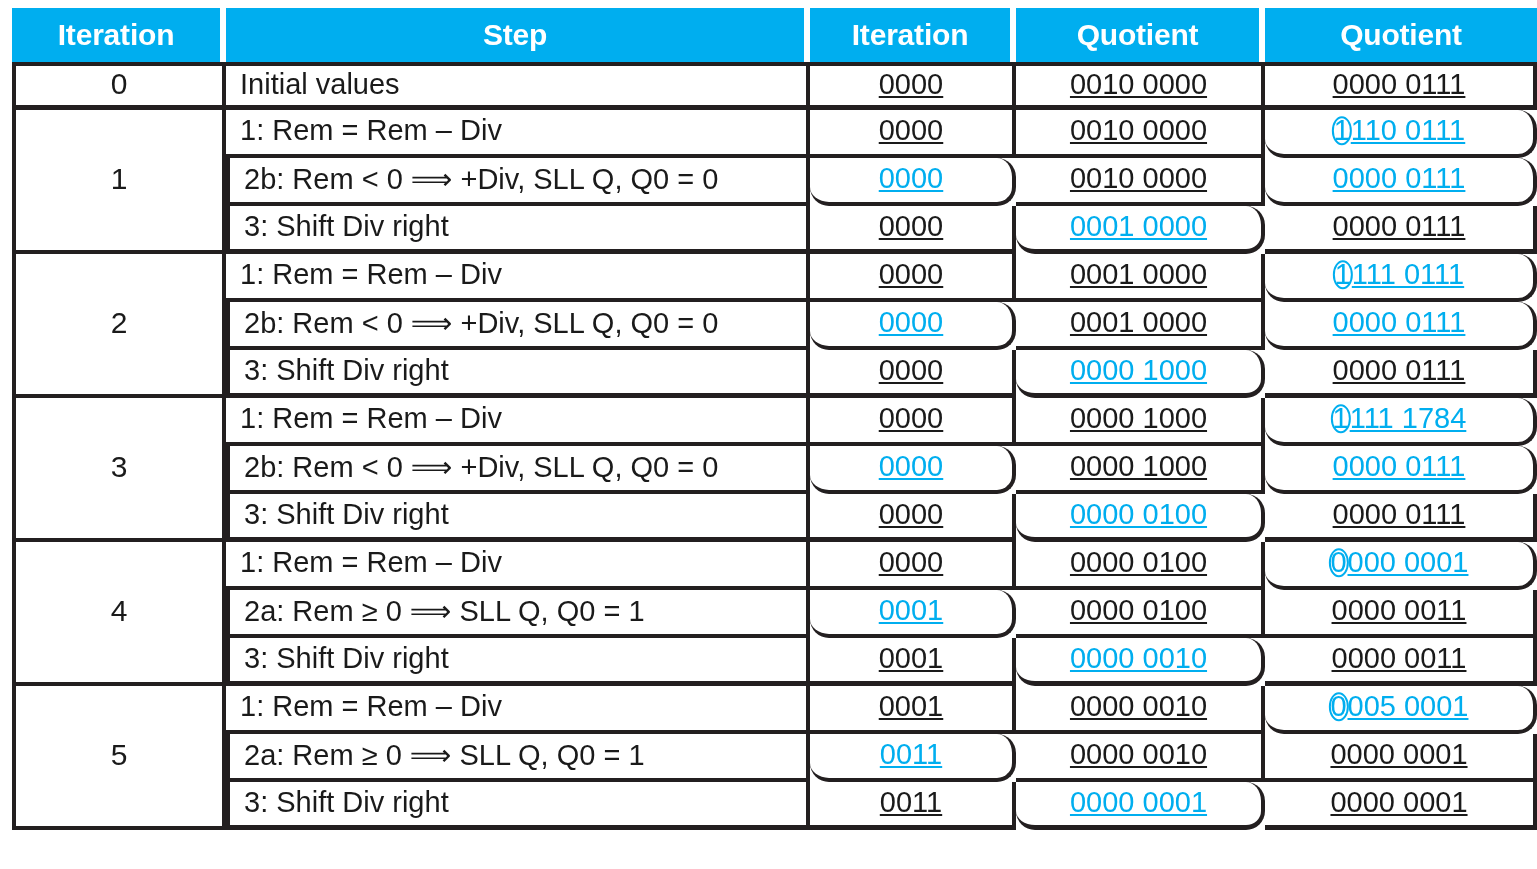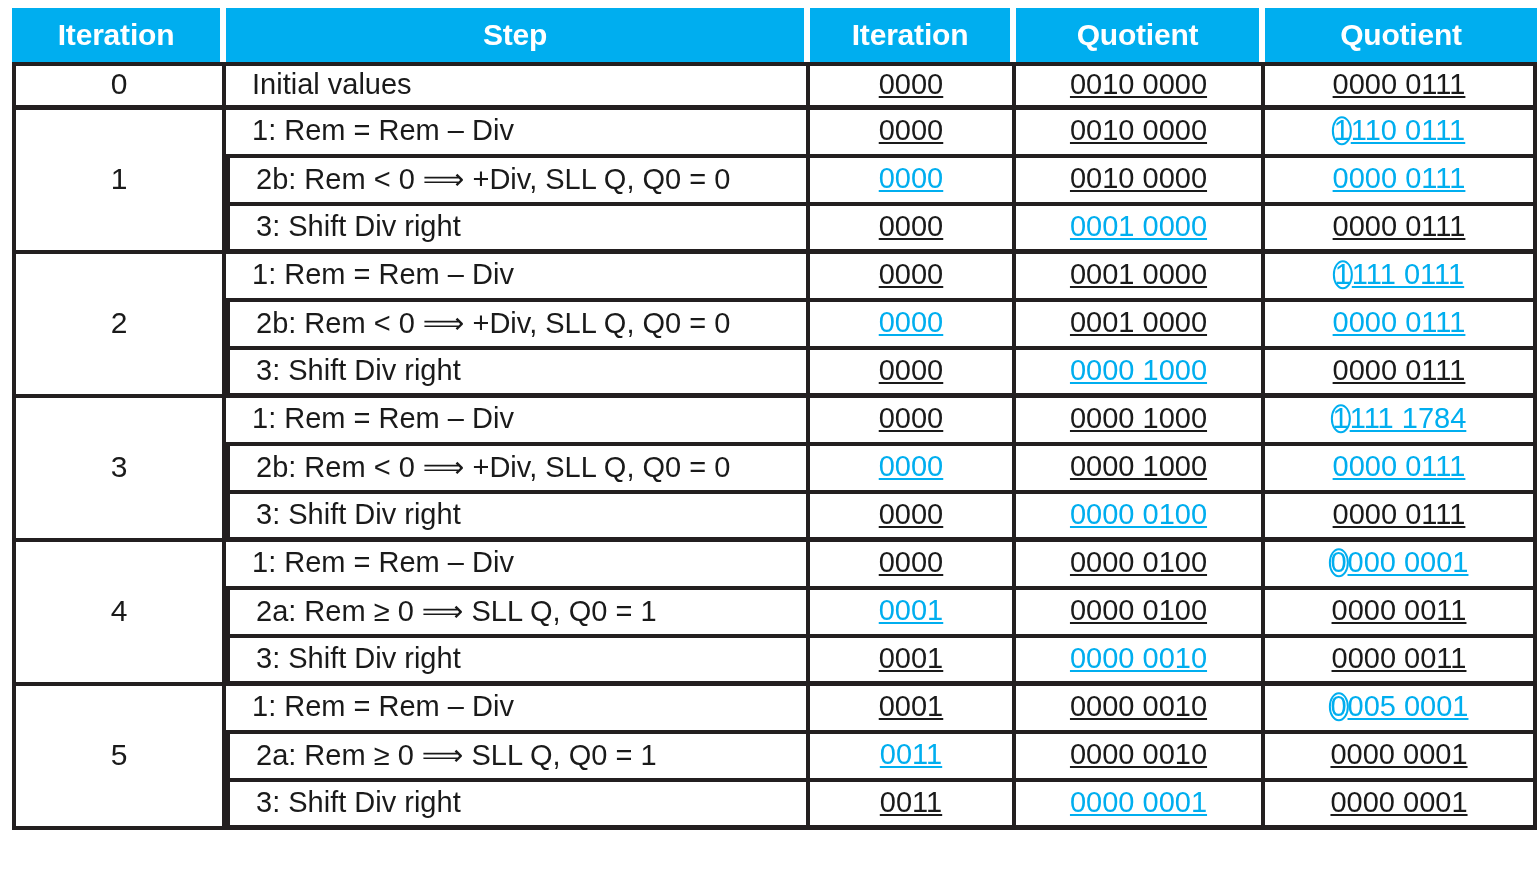--- a/index.html
+++ b/index.html
@@ -72,32 +72,32 @@
   tbody tr:first-child td {
     border-top: 4px solid #231f20;
   }
 
   td.iter-cell {
     text-align: center;
     font-size: 30px;
   }
   td.step-cell {
     text-align: left;
-    padding-left: 26px;
+    padding-left: 14px;
   }
   td.num-cell {
     text-align: center;
     text-decoration: underline;
   }
 
   
   tr.group-end td { border-bottom: 5px solid #231f20; }
 
   
-  .hl { color: #00AEEF; }
+  .hl { color: #00AEEF; border-radius: 19px; }
 
   
   .circled {
     position: relative;
     display: inline-block;
     width: 0.62em;
     text-align: center;
     color: #00AEEF;
   }
   .circled::before {

